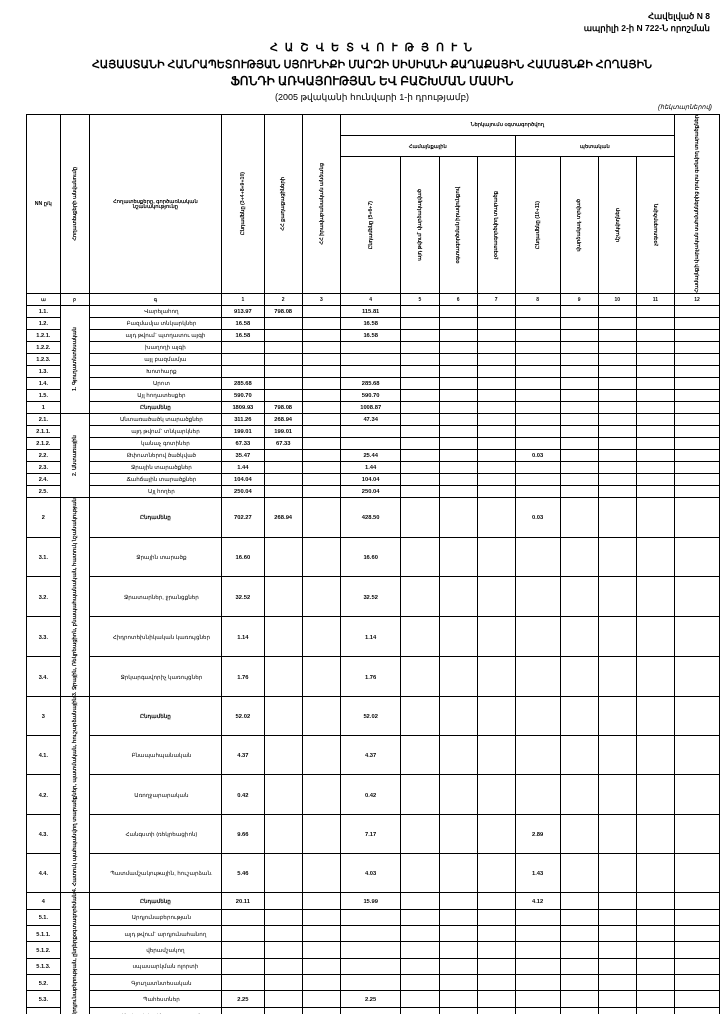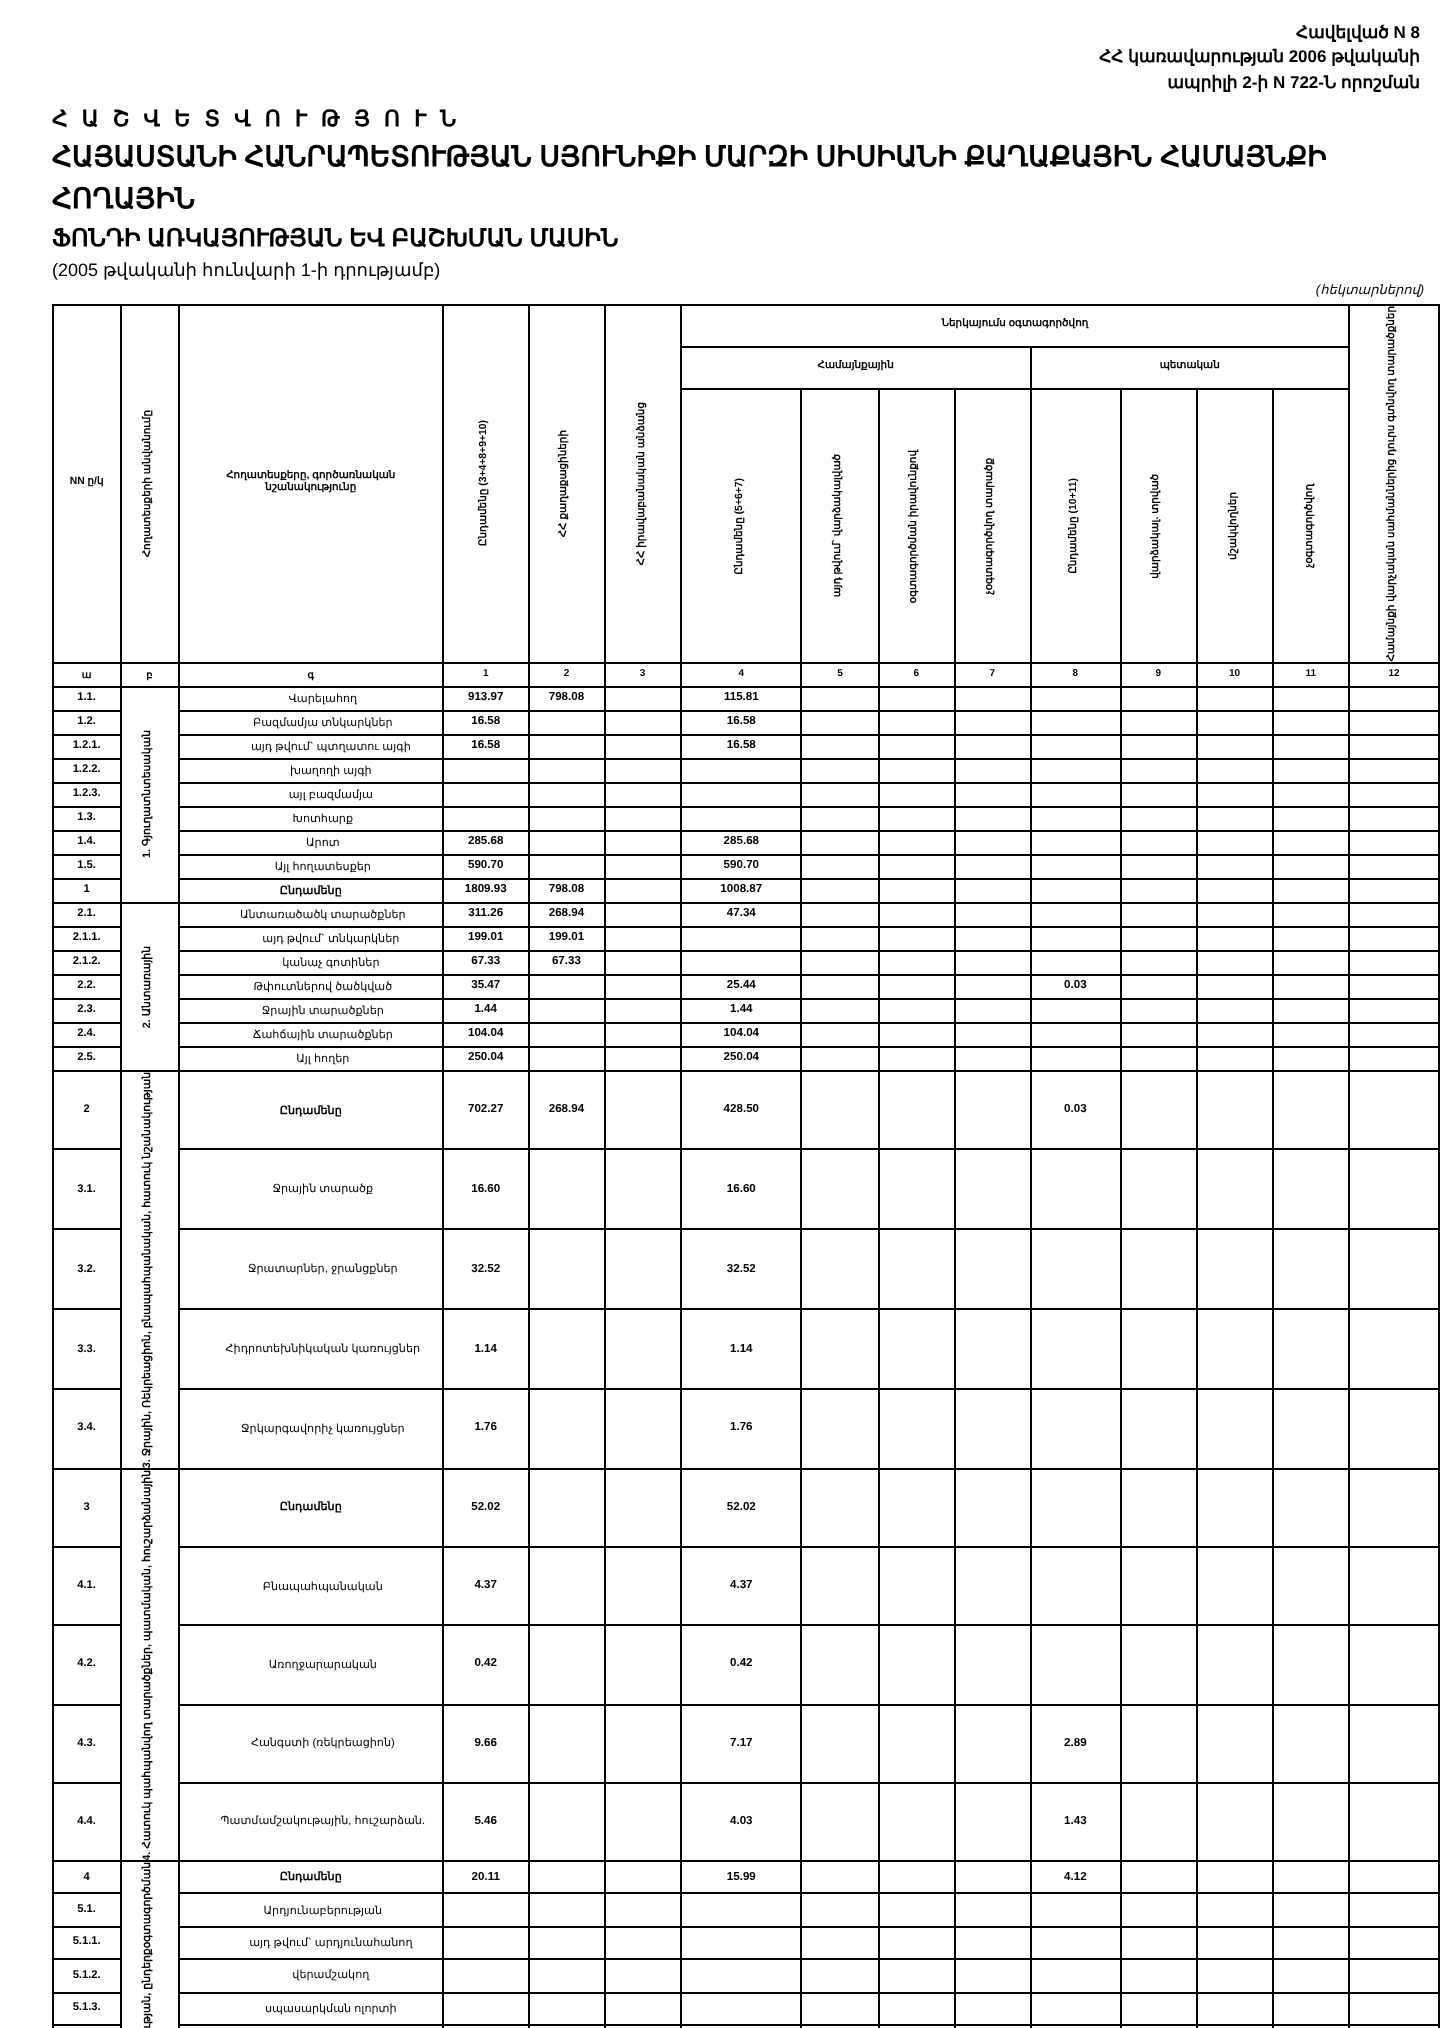--- a/index.html
+++ b/index.html
@@ -25,30 +25,30 @@
   }
   
   .doc-header {
     text-align: right;
     font-size: 8.5px;
     line-height: 1.45;
     font-weight: bold;
     margin-right: 8px;
   }
   .title-block {
-    text-align: left;
+    text-align: center;
     margin-top: 6px;
   }
   .title-main {
     font-size: 11px;
     font-weight: bold;
     letter-spacing: 2px;
   }
   .title-sub {
-    font-size: 14px;
+    font-size: 11px;
     font-weight: bold;
     line-height: 1.5;
     margin-top: 2px;
   }
   .title-sub2 {
     font-size: 12px;
     font-weight: bold;
     line-height: 1.5;
   }
   .title-paren {
@@ -139,21 +139,20 @@
   }
   .bold-row td { font-weight: bold; }
 </style>
 </head>
 <body>
 
 <div class="page">
 
   <div class="doc-header">
     <div>Հավելված N 8</div>
-    <div>ՀՀ կառավարության 2006 թվականի</div>
     <div>ապրիլի 2-ի N 722-Ն որոշման</div>
   </div>
 
   <div class="title-block">
     <div class="title-main">Հ Ա Շ Վ Ե Տ Վ Ո Ւ Թ Յ Ո Ւ Ն</div>
     <div class="title-sub">ՀԱՅԱՍՏԱՆԻ ՀԱՆՐԱՊԵՏՈՒԹՅԱՆ ՍՅՈՒՆԻՔԻ ՄԱՐԶԻ ՍԻՍԻԱՆԻ ՔԱՂԱՔԱՅԻՆ ՀԱՄԱՅՆՔԻ ՀՈՂԱՅԻՆ</div>
     <div class="title-sub2">ՖՈՆԴԻ ԱՌԿԱՅՈՒԹՅԱՆ ԵՎ ԲԱՇԽՄԱՆ ՄԱՍԻՆ</div>
     <div class="title-paren">(2005 թվականի հունվարի 1-ի դրությամբ)</div>
   </div>
   <div class="unit-note">(հեկտարներով)</div>

